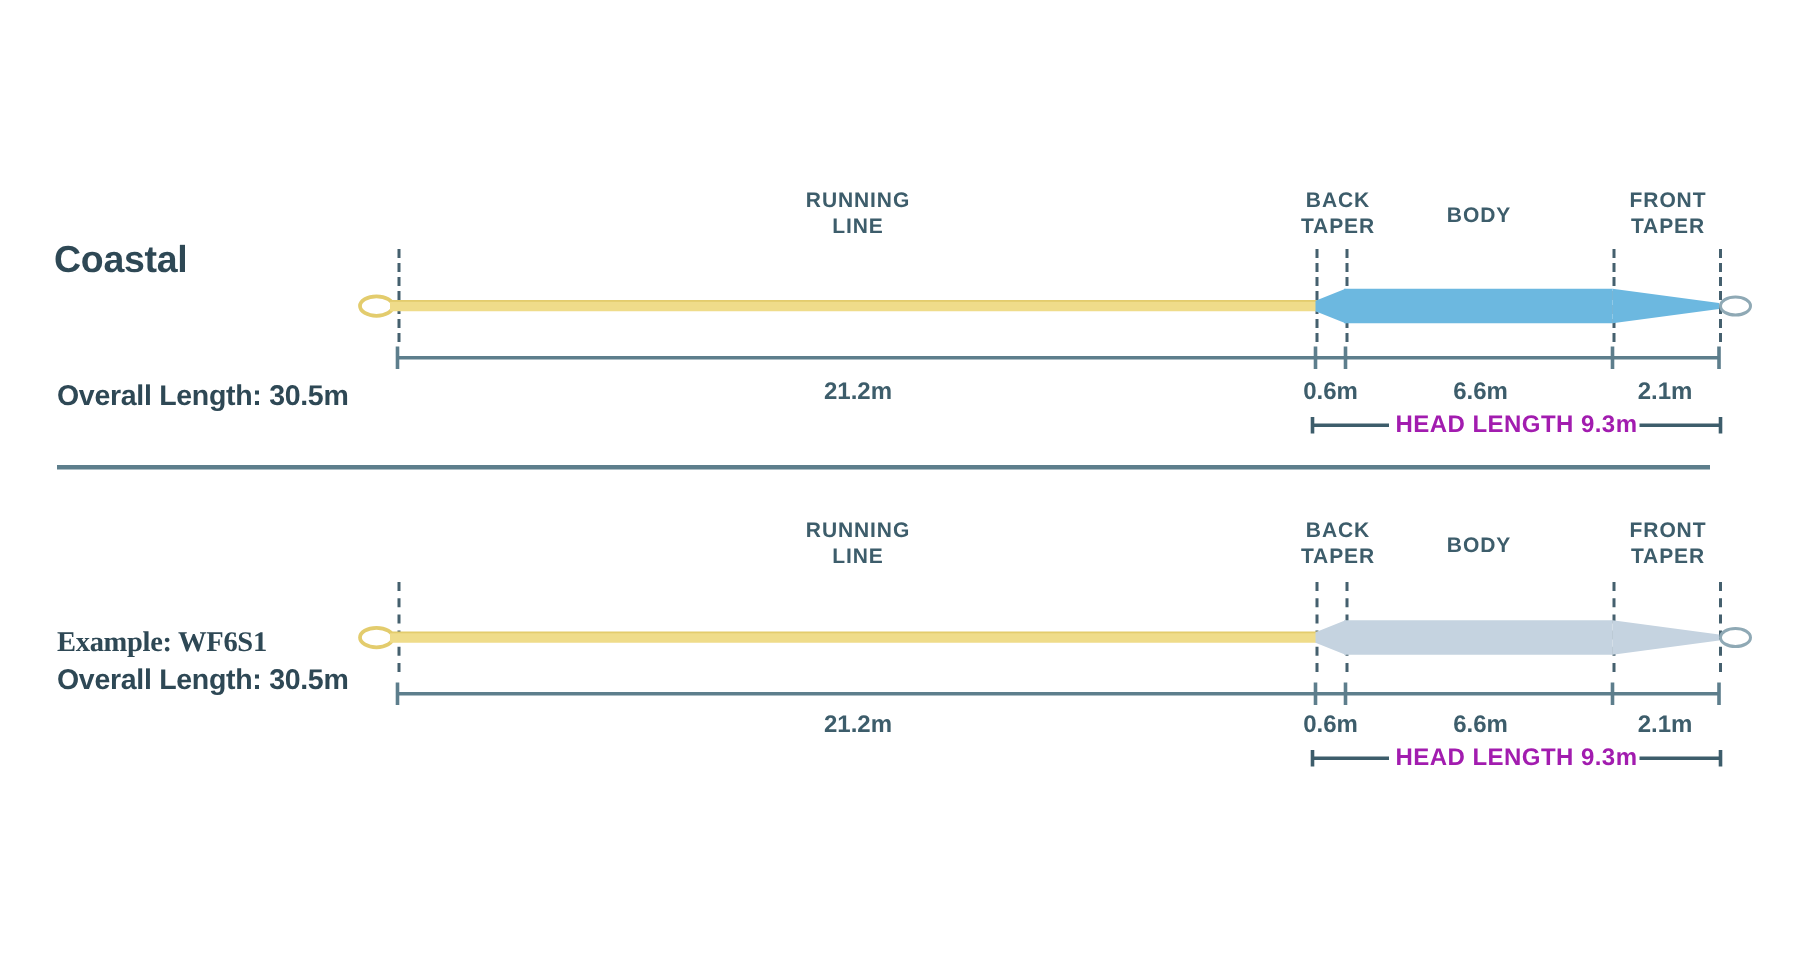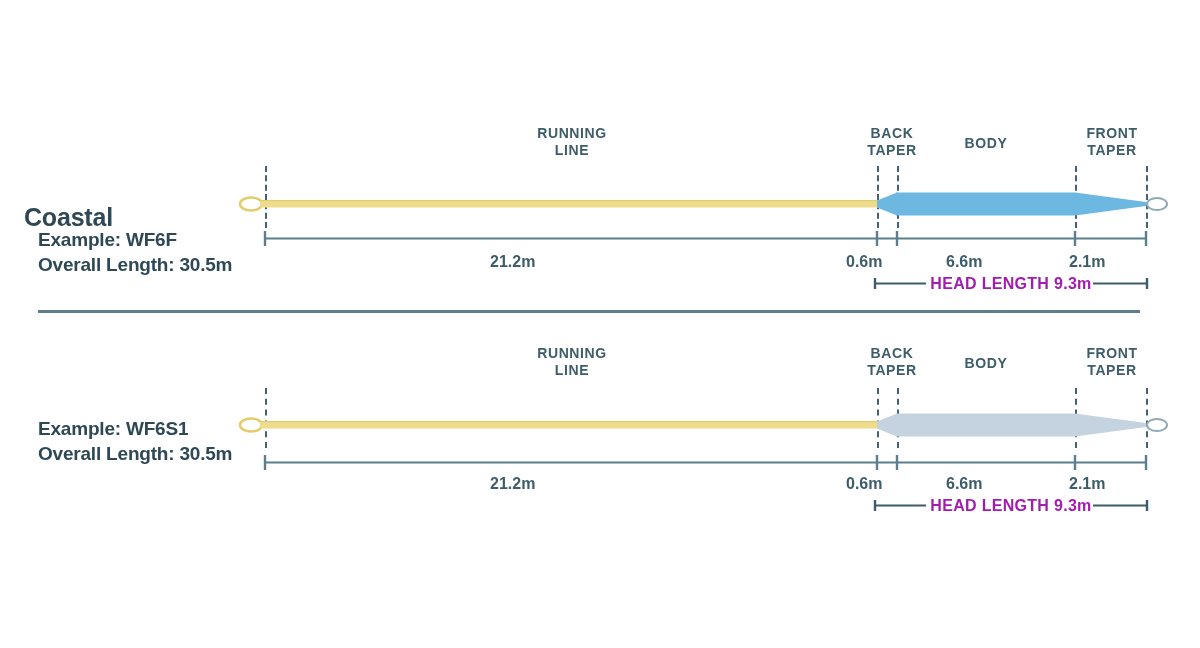--- a/index.html
+++ b/index.html
@@ -51,21 +51,21 @@
     text-align: center;
     color: #3d5d6b;
     white-space: pre-line;
   }
 
   
   .measure {
     font-weight: bold;
     font-size: 16px;
     line-height: 19px;
-    text-align: left;
+    text-align: center;
     color: #3d5d6b;
     white-space: pre;
   }
 
   .headlen {
     font-weight: bold;
     font-size: 16px;
     line-height: 19px;
     letter-spacing: 0.3px;
     text-align: center;
@@ -81,23 +81,22 @@
     background: #5d7e8c;
     height: 3px;
   }
   svg { display: block; overflow: visible; }
 </style>
 </head>
 <body>
 
 <div id="stage">
 
-  <div class="abs title" style="left:24px; top:158px;margin-top:44px;">Coastal</div>
-
-  <div class="abs subtitle" style="left:38px; top:226px;">Example: WF6F</div>
+  <div class="abs title" style="left:36px; top:158px;">Coastal</div>
+
   <div class="abs subtitle" style="left:38px; top:251px;">Overall Length: 30.5m</div>
 
   <div class="abs seclabel" style="left:492px; top:125px; width:160px;">RUNNING
 LINE</div>
   <div class="abs seclabel" style="left:842px; top:125px; width:100px;">BACK
 TAPER</div>
   <div class="abs seclabel" style="left:936px; top:135px; width:100px;">BODY</div>
   <div class="abs seclabel" style="left:1058px; top:125px; width:108px;">FRONT
 TAPER</div>
 
@@ -140,21 +139,21 @@
   <svg class="abs" style="left:868px; top:274px;" width="290" height="20">
     <line x1="7" y1="9.5" x2="58" y2="9.5" stroke="#3d5d6b" stroke-width="2.2"></line>
     <line x1="7" y1="4" x2="7" y2="15" stroke="#3d5d6b" stroke-width="2.4"></line>
     <line x1="225" y1="9.5" x2="279" y2="9.5" stroke="#3d5d6b" stroke-width="2.2"></line>
     <line x1="279" y1="4" x2="279" y2="15" stroke="#3d5d6b" stroke-width="2.4"></line>
   </svg>
   <div class="abs headlen" style="left:916px; top:274px; width:190px;">HEAD LENGTH 9.3m</div>
 
   <div class="abs divider" style="left:38px; top:310px; width:1102px;"></div>
 
-  <div class="abs subtitle" style="left:38px; top:415px;">Example: WF6S1</div>
+  <div class="abs subtitle" style="left:38px; top:415px;font-family:Liberation Serif, serif;">Example: WF6S1</div>
   <div class="abs subtitle" style="left:38px; top:440px;">Overall Length: 30.5m</div>
 
   <div class="abs seclabel" style="left:492px; top:345px; width:160px;">RUNNING
 LINE</div>
   <div class="abs seclabel" style="left:842px; top:345px; width:100px;">BACK
 TAPER</div>
   <div class="abs seclabel" style="left:936px; top:355px; width:100px;">BODY</div>
   <div class="abs seclabel" style="left:1058px; top:345px; width:108px;">FRONT
 TAPER</div>
 

